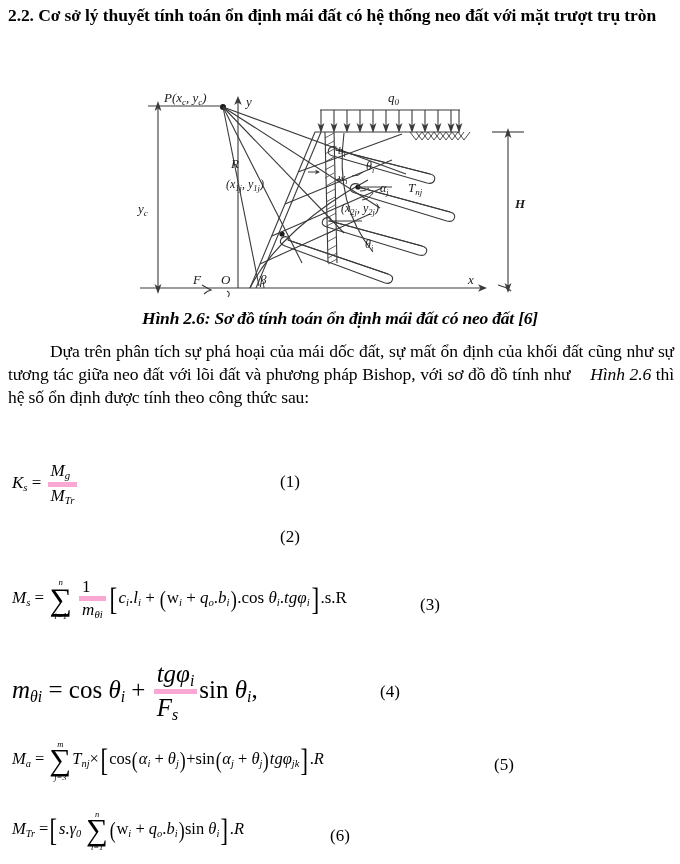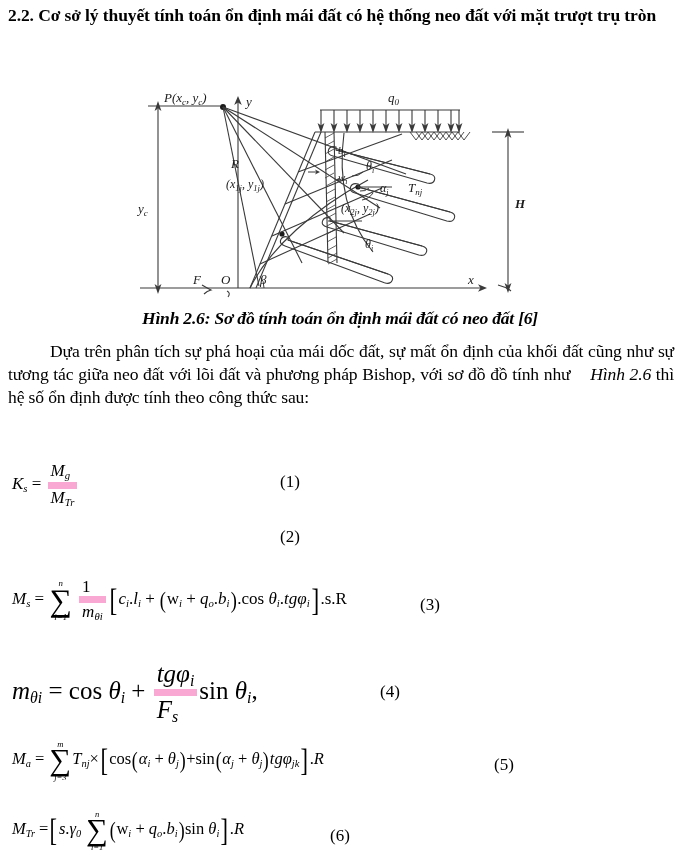--- a/index.html
+++ b/index.html
@@ -94,21 +94,21 @@
   .frac {
     display: inline-block;
     vertical-align: middle;
     text-align: left;
     line-height: 1.08;
     margin: 0 2px;
   }
   .frac .num { display: block; padding: 0 3px; }
   .frac .den {
     display: block;
-    border-top: 7px solid #f9a8d4;
+    border-top: 5px solid #f9a8d4;
     padding: 0 3px;
   }
   
   .sum {
     display: inline-block;
     vertical-align: middle;
     text-align: center;
     line-height: 0.95;
     margin: 0 1px;
   }

